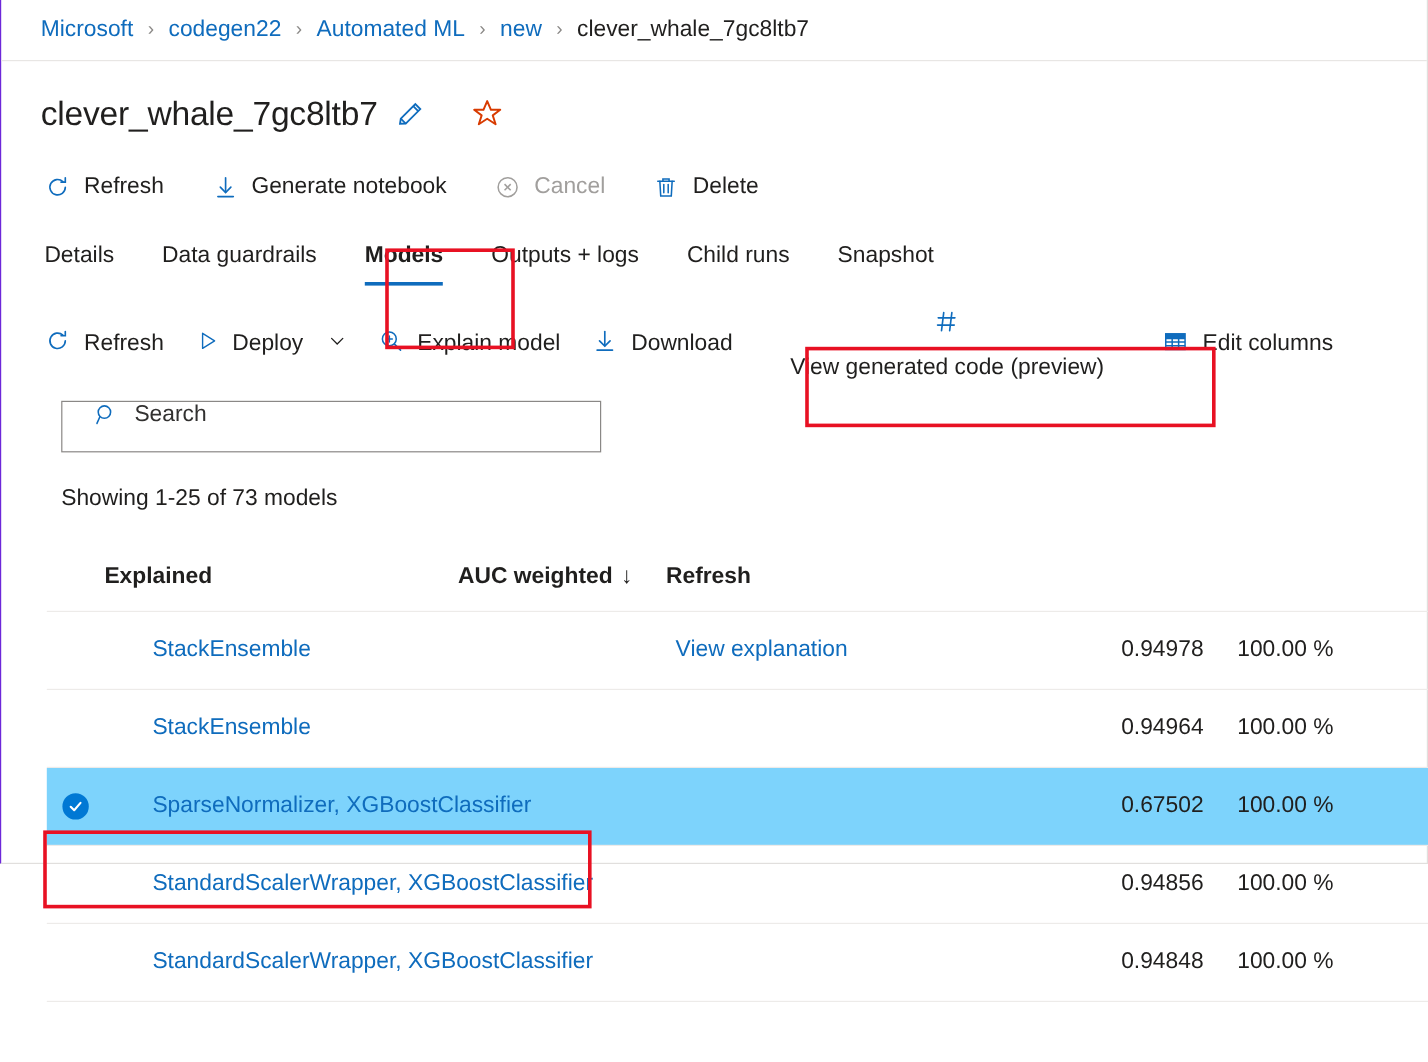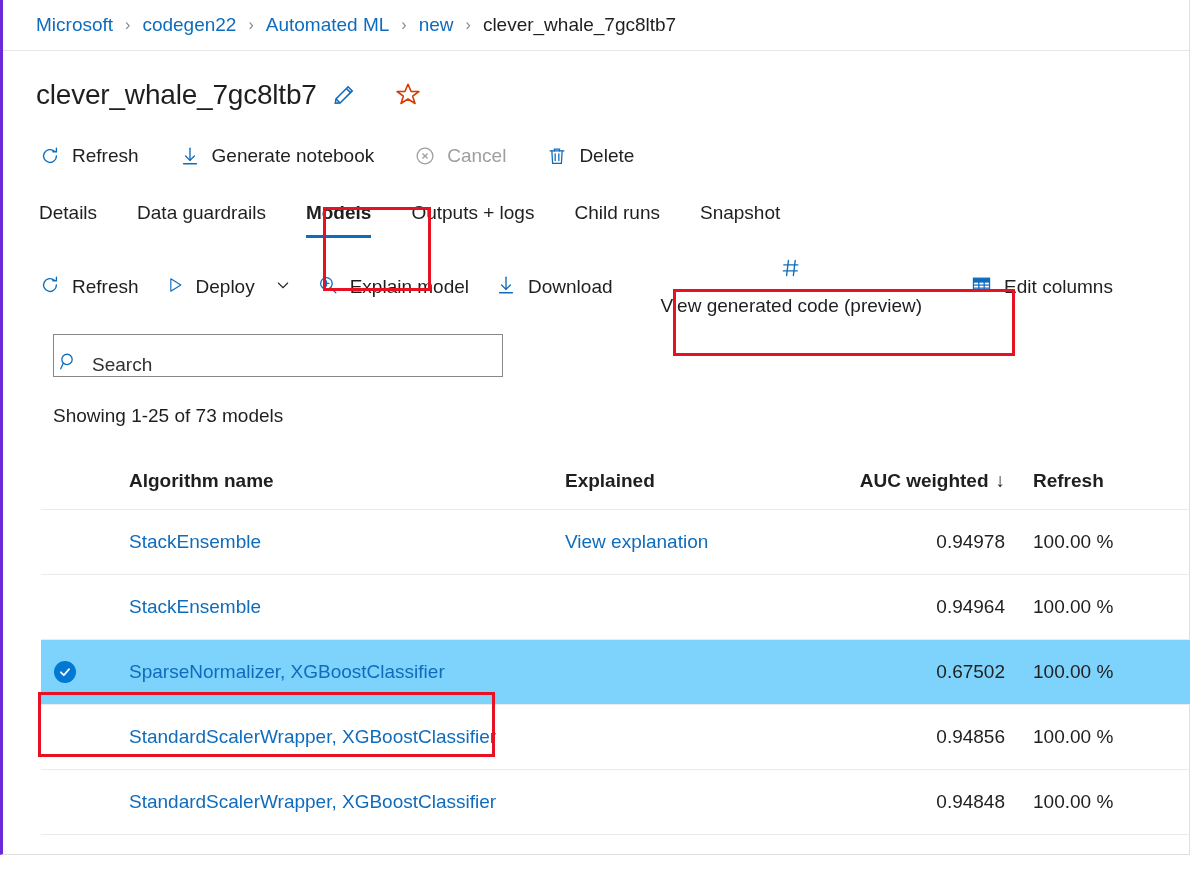--- a/index.html
+++ b/index.html
@@ -5,23 +5,23 @@
   * { box-sizing: border-box; margin: 0; padding: 0; }
   html, body {
     width: 1190px; height: 885px;
     background: #ffffff;
     font-family: "Liberation Sans", sans-serif;
     color: #201f1e;
     overflow: hidden;
   }
   .page {
     position: relative;
-    width: 1190px; height: 855px;
+    width: 1190px; height: 720px;
     background: #fff;
-    border-left: 3px solid #6d28d9;
+    border-left: 1px solid #6d28d9;
     border-right: 1px solid #e1dfdd;
     border-bottom: 1px solid #e1dfdd;
   }
 
   
   .breadcrumb {
     height: 51px;
     display: flex;
     align-items: center;
     padding-left: 33px;
@@ -138,22 +138,22 @@
     font-family: inherit;
   }
   .chev { margin-left: 9px; }
 
   
   .search-wrap {
     margin: 20px 0 0 50px;
     width: 450px; height: 43px;
     border: 1px solid #8a8886;
     display: flex;
-    align-items: flex-end;
-    padding: 0 4px;
+    align-items: flex-start;
+    padding: 0 26px;
     background: #fff;
   }
   .search-input {
     border: none;
     outline: none;
     font-size: 19px;
     color: #201f1e;
     margin-left: 13px;
     width: 100%;
     background: transparent;
@@ -394,21 +394,20 @@
     </span>
     <input class="search-input" type="text" placeholder="Search" style="">
   </div>
 
   <div class="showing">Showing 1-25 of 73 models</div>
 
   <div class="tbl">
     <div class="thead">
       <div class="tr">
         <div class="col-check"></div>
-        <div class="col-algo th">Algorithm name</div>
         <div class="col-expl th">Explained</div>
         <div class="col-auc th">
           <span>AUC weighted</span>
           <span>↓</span>
         </div>
         <div class="col-samp th">Refresh</div>
       </div>
     </div>
 
     <div class="tbody">

